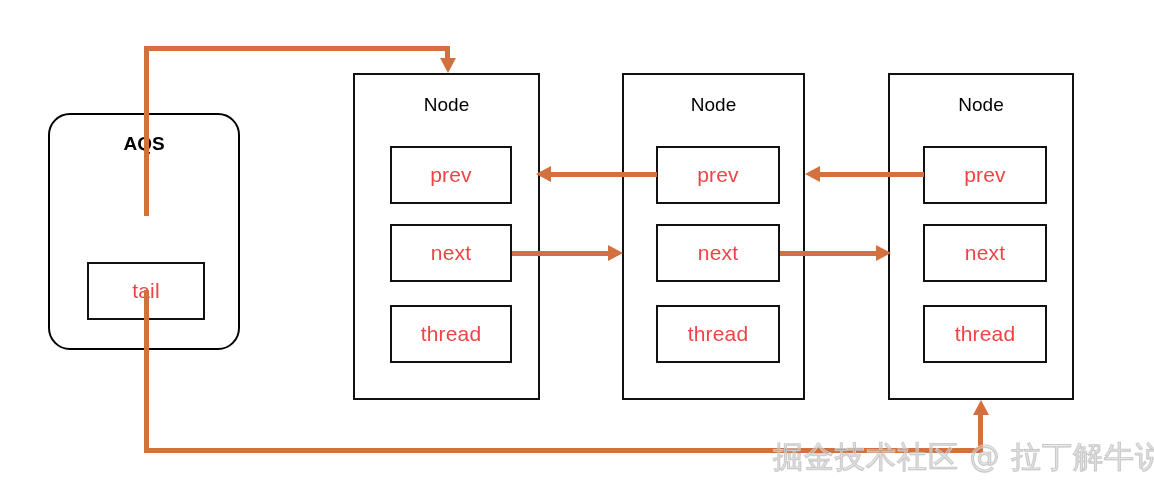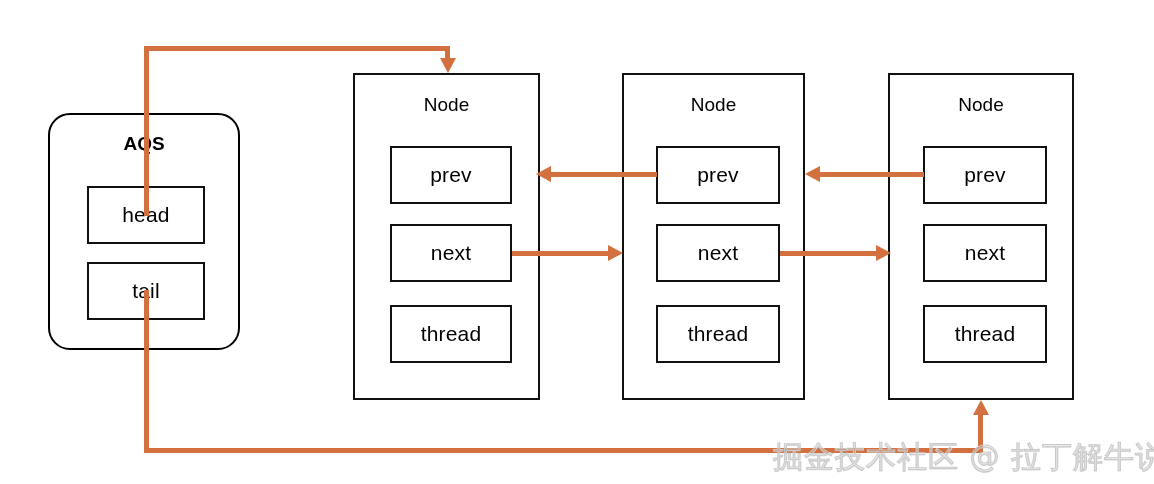--- a/index.html
+++ b/index.html
@@ -40,21 +40,21 @@
   
   .field {
     position: absolute;
     box-sizing: border-box;
     border: 2px solid #111111;
     background: #ffffff;
     display: flex;
     align-items: center;
     justify-content: center;
     font-size: 21px;
-    color: #000000;
+    color: #ef4444;
     letter-spacing: 0.2px;
   }
   
   .node-box {
     position: absolute;
     box-sizing: border-box;
     border: 2px solid #111111;
     background: #ffffff;
   }
   .node-title {
@@ -116,23 +116,20 @@
   }
 </style>
 </head>
 <body>
 
 <div id="canvas">
 
   <div class="aqs-box"></div>
   <div class="aqs-title">AQS</div>
 
-  <div class="field" style="left:87px; top:186px; width:118px; height:58px;">
-    <span>head</span>
-  </div>
 
   <div class="field" style="left:87px; top:262px; width:118px; height:58px;">
     <span>tail</span>
   </div>
 
   <div class="node-box" style="left:353px; top:73px; width:187px; height:327px;"></div>
   <div class="node-title" style="left:353px; top:94px; width:187px;">Node</div>
 
   <div class="field" style="left:390px; top:146px; width:122px; height:58px;">
     <span>prev</span>

